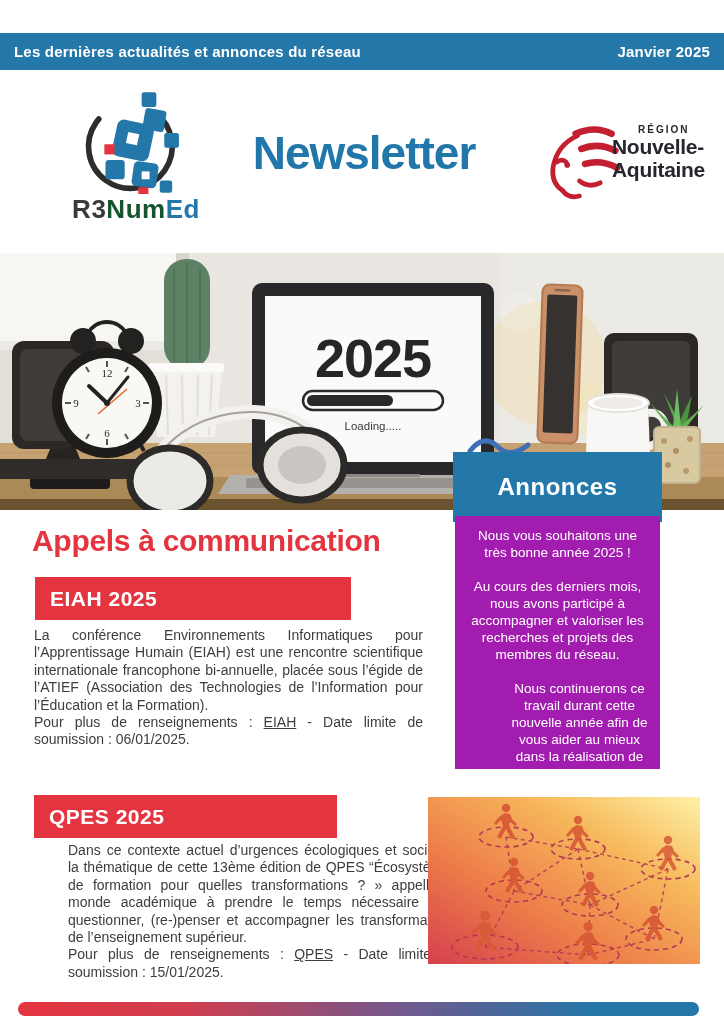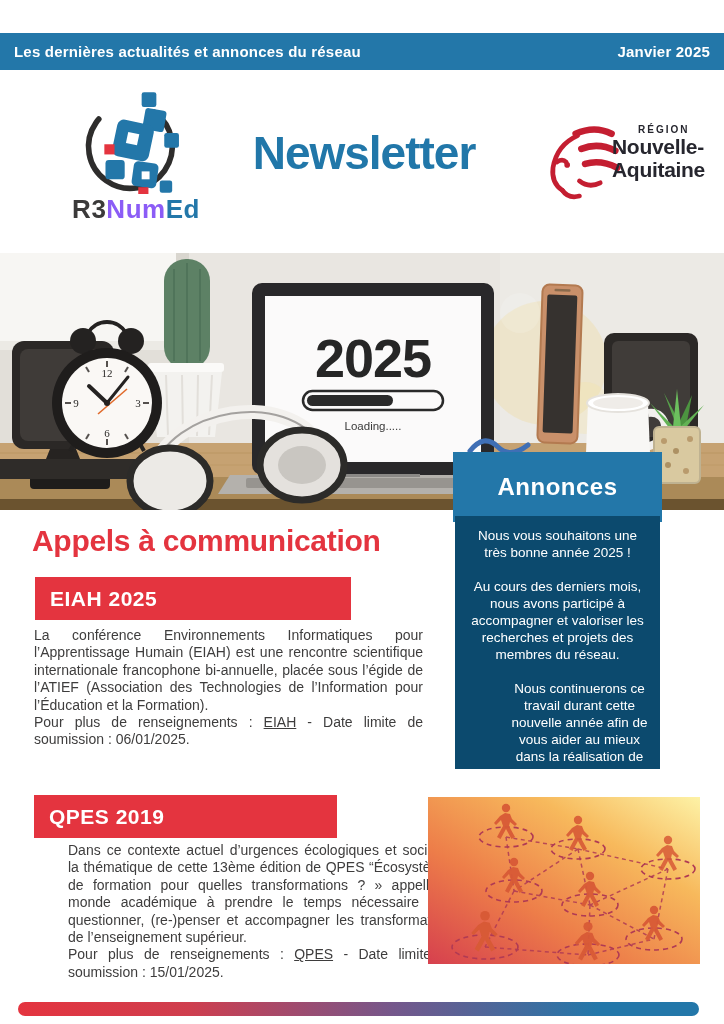--- a/index.html
+++ b/index.html
@@ -8,39 +8,39 @@
 
   
   .top-banner { position:absolute; left:0; top:33px; width:724px; height:37px;
     background:#2377a9; color:#ffffff; display:flex; align-items:center;
     justify-content:space-between; padding:0 14px; box-sizing:border-box;
     font-weight:bold; font-size:15px; letter-spacing:.2px; }
 
   
   .brand { position:absolute; left:54px; top:90px; width:164px; text-align:center; }
   .brand .wordmark { font-size:26px; font-weight:bold; letter-spacing:.5px; margin-top:-4px; }
-  .wm-r3 { color:#3b3a3a; } .wm-num { color:#8b5cf6; } .wm-ed { color:#2377a9; }
+  .wm-r3 { color:#3b3a3a; } .wm-num { color:#14532d; } .wm-ed { color:#2377a9; }
 
   .newsletter-title { position:absolute; left:224px; top:126px; width:280px;
     font-size:46px; font-weight:bold; color:#2177a9; letter-spacing:-1px; text-align:center; }
 
   .region-logo { position:absolute; left:536px; top:118px; width:185px; height:90px; }
   .region-logo .txt { position:absolute; left:76px; top:6px; color:#26262e; }
   .region-label { font-size:10px; font-weight:bold; letter-spacing:2px; margin-left:26px; }
   .region-name { font-size:21px; font-weight:bold; line-height:23px; letter-spacing:-.3px; }
 
   
   .hero { position:absolute; left:0; top:253px; width:724px; height:257px; }
 
   
   .annonces-head { position:absolute; left:453px; top:452px; width:209px; height:70px;
     background:#2377a9; color:#fff; display:flex; align-items:center; justify-content:center;
     font-size:24px; font-weight:bold; letter-spacing:.5px; }
   .annonces-body { position:absolute; left:455px; top:516px; width:205px; height:253px;
-    background:#0c4a6e; color:#ffffff; box-sizing:border-box; padding:11px 10px;
+    background:#a21caf; color:#ffffff; box-sizing:border-box; padding:11px 10px;
     text-align:center; font-size:13.5px; line-height:17px; }
   .annonces-body p { margin:0 0 17px 0; }
   .annonces-body p:last-child { margin-bottom:0;margin-left:44px; }
 
   
   .section-title { position:absolute; left:32px; top:524px; font-size:30px; font-weight:bold;
     color:#e4343f; letter-spacing:-.3px; }
   .article-head { position:absolute; background:#e4343f; color:#ffffff; font-size:21px;
     font-weight:bold; letter-spacing:.5px; box-sizing:border-box; padding-left:15px;
     display:flex; align-items:center; }
@@ -266,21 +266,21 @@
 
   <div class="article-head h1">
     <span>EIAH 2025</span>
   </div>
   <div class="article-body b1">
     <p>La conférence Environnements Informatiques pour l’Apprentissage Humain (EIAH) est une rencontre scientifique internationale francophone bi-annuelle, placée sous l’égide de l’ATIEF (Association des Technologies de l’Information pour l’Éducation et la Formation).</p>
     <p><span>Pour plus de renseignements : </span><a class="inline-link">EIAH</a><span> - Date limite de soumission : 06/01/2025.</span></p>
   </div>
 
   <div class="article-head h2">
-    <span>QPES 2019</span>
+    <span>QPES 2025</span>
   </div>
   <div class="article-body b2">
     <p>Dans ce contexte actuel d’urgences écologiques et sociales, la thématique de cette 13ème édition de QPES “Écosystèmes de formation pour quelles transformations ? » appelle le monde académique à prendre le temps nécessaire pour questionner, (re-)penser et accompagner les transformations de l’enseignement supérieur.</p>
     <p><span>Pour plus de renseignements : </span><a class="inline-link">QPES</a><span> - Date limite de soumission : 15/01/2025.</span></p>
   </div>
 
   <svg class="network" viewBox="0 0 272 167">
     <defs>
       <linearGradient id="netgrad" x1="0" y1="1" x2="1" y2="0">
         <stop offset="0" stop-color="#d6404e"></stop>

